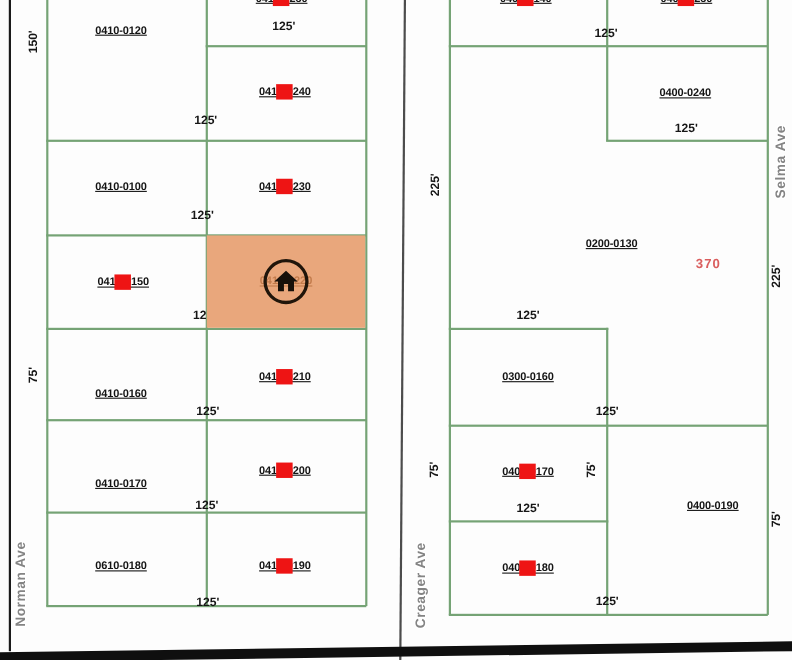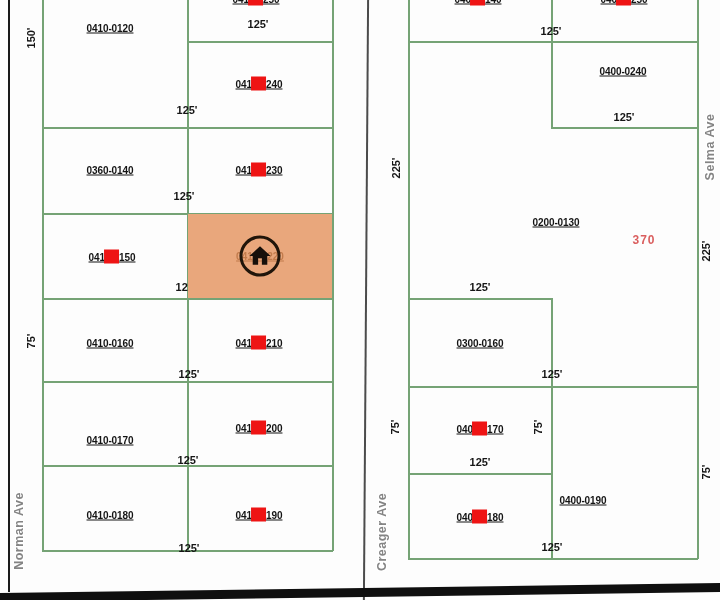--- a/index.html
+++ b/index.html
@@ -87,36 +87,36 @@
       <div class="dim rot" style="left: 395px; top: 427px;">75'</div>
       <div class="dim rot" style="left: 538px; top: 427px;">75'</div>
       <div class="dim" style="left: 480px; top: 462px;">125'</div>
       <div class="dim rot" style="left: 706px; top: 472px;">75'</div>
       <div class="dim" style="left: 552px; top: 547px;">125'</div>
     </div>
   <div id="plabels">
       <div class="plabel" style="left: 110px; top: 28px;"><span class="txt">0410-0120</span></div>
       <div class="plabel" style="left: 256px; top: -1px;"><span class="txt">0410-0250</span><span class="marker"></span></div>
       <div class="plabel" style="left: 259px; top: 84px;"><span class="txt">0410-0240</span><span class="marker"></span></div>
-      <div class="plabel" style="left: 110px; top: 170px;"><span class="txt">0360-0140</span></div>
+      <div class="plabel" style="left: 110px; top: 170px;"><span class="txt">0410-0100</span></div>
       <div class="plabel" style="left: 259px; top: 170px;"><span class="txt">0410-0230</span><span class="marker"></span></div>
       <div class="plabel" style="left: 112px; top: 257px;"><span class="txt">0410-0150</span><span class="marker"></span></div>
-      <div class="plabel" style="left: 110px; top: 343px;"><span class="txt">0410-0160</span></div>
+      <div class="plabel" style="left: 110px; top: 358px;"><span class="txt">0410-0160</span></div>
       <div class="plabel" style="left: 259px; top: 343px;"><span class="txt">0410-0210</span><span class="marker"></span></div>
       <div class="plabel" style="left: 110px; top: 440px;"><span class="txt">0410-0170</span></div>
       <div class="plabel" style="left: 259px; top: 428px;"><span class="txt">0410-0200</span><span class="marker"></span></div>
-      <div class="plabel" style="left: 110px; top: 515px;"><span class="txt">0410-0180</span></div>
+      <div class="plabel" style="left: 110px; top: 515px;"><span class="txt">0610-0180</span></div>
       <div class="plabel" style="left: 259px; top: 515px;"><span class="txt">0410-0190</span><span class="marker"></span></div>
       <div class="plabel" style="left: 478px; top: -1px;"><span class="txt">0400-0140</span><span class="marker"></span></div>
       <div class="plabel" style="left: 624px; top: -1px;"><span class="txt">0400-0250</span><span class="marker"></span></div>
-      <div class="plabel" style="left: 623px; top: 71px;"><span class="txt">0400-0240</span></div>
+      <div class="plabel" style="left: 623px; top: 85px;"><span class="txt">0400-0240</span></div>
       <div class="plabel" style="left: 556px; top: 222px;"><span class="txt">0200-0130</span></div>
       <div class="plabel" style="left: 480px; top: 343px;"><span class="txt">0300-0160</span></div>
       <div class="plabel" style="left: 480px; top: 429px;"><span class="txt">0400-0170</span><span class="marker"></span></div>
-      <div class="plabel" style="left: 583px; top: 460px; margin-top: 40px;"><span class="txt">0400-0190</span></div>
+      <div class="plabel" style="left: 648px; top: 460px;"><span class="txt">0400-0190</span></div>
       <div class="plabel" style="left: 480px; top: 517px;"><span class="txt">0400-0180</span><span class="marker"></span></div>
     </div>
 
   <div class="highlight" id="hl" style="left: 188px; top: 214px; width: 144px; height: 84px;">
     <span class="ghost">0410-0220</span>
     <div class="house-circle">
       <svg width="25" height="25" viewBox="0 0 24 24" aria-hidden="true">
         <path d="M12 2.6 L1.8 12 h3.2 v8.4 h5.2 v-6.2 h3.6 v6.2 h5.2 V12 h3.2 Z" fill="#17100a"></path>
       </svg>
     </div>

